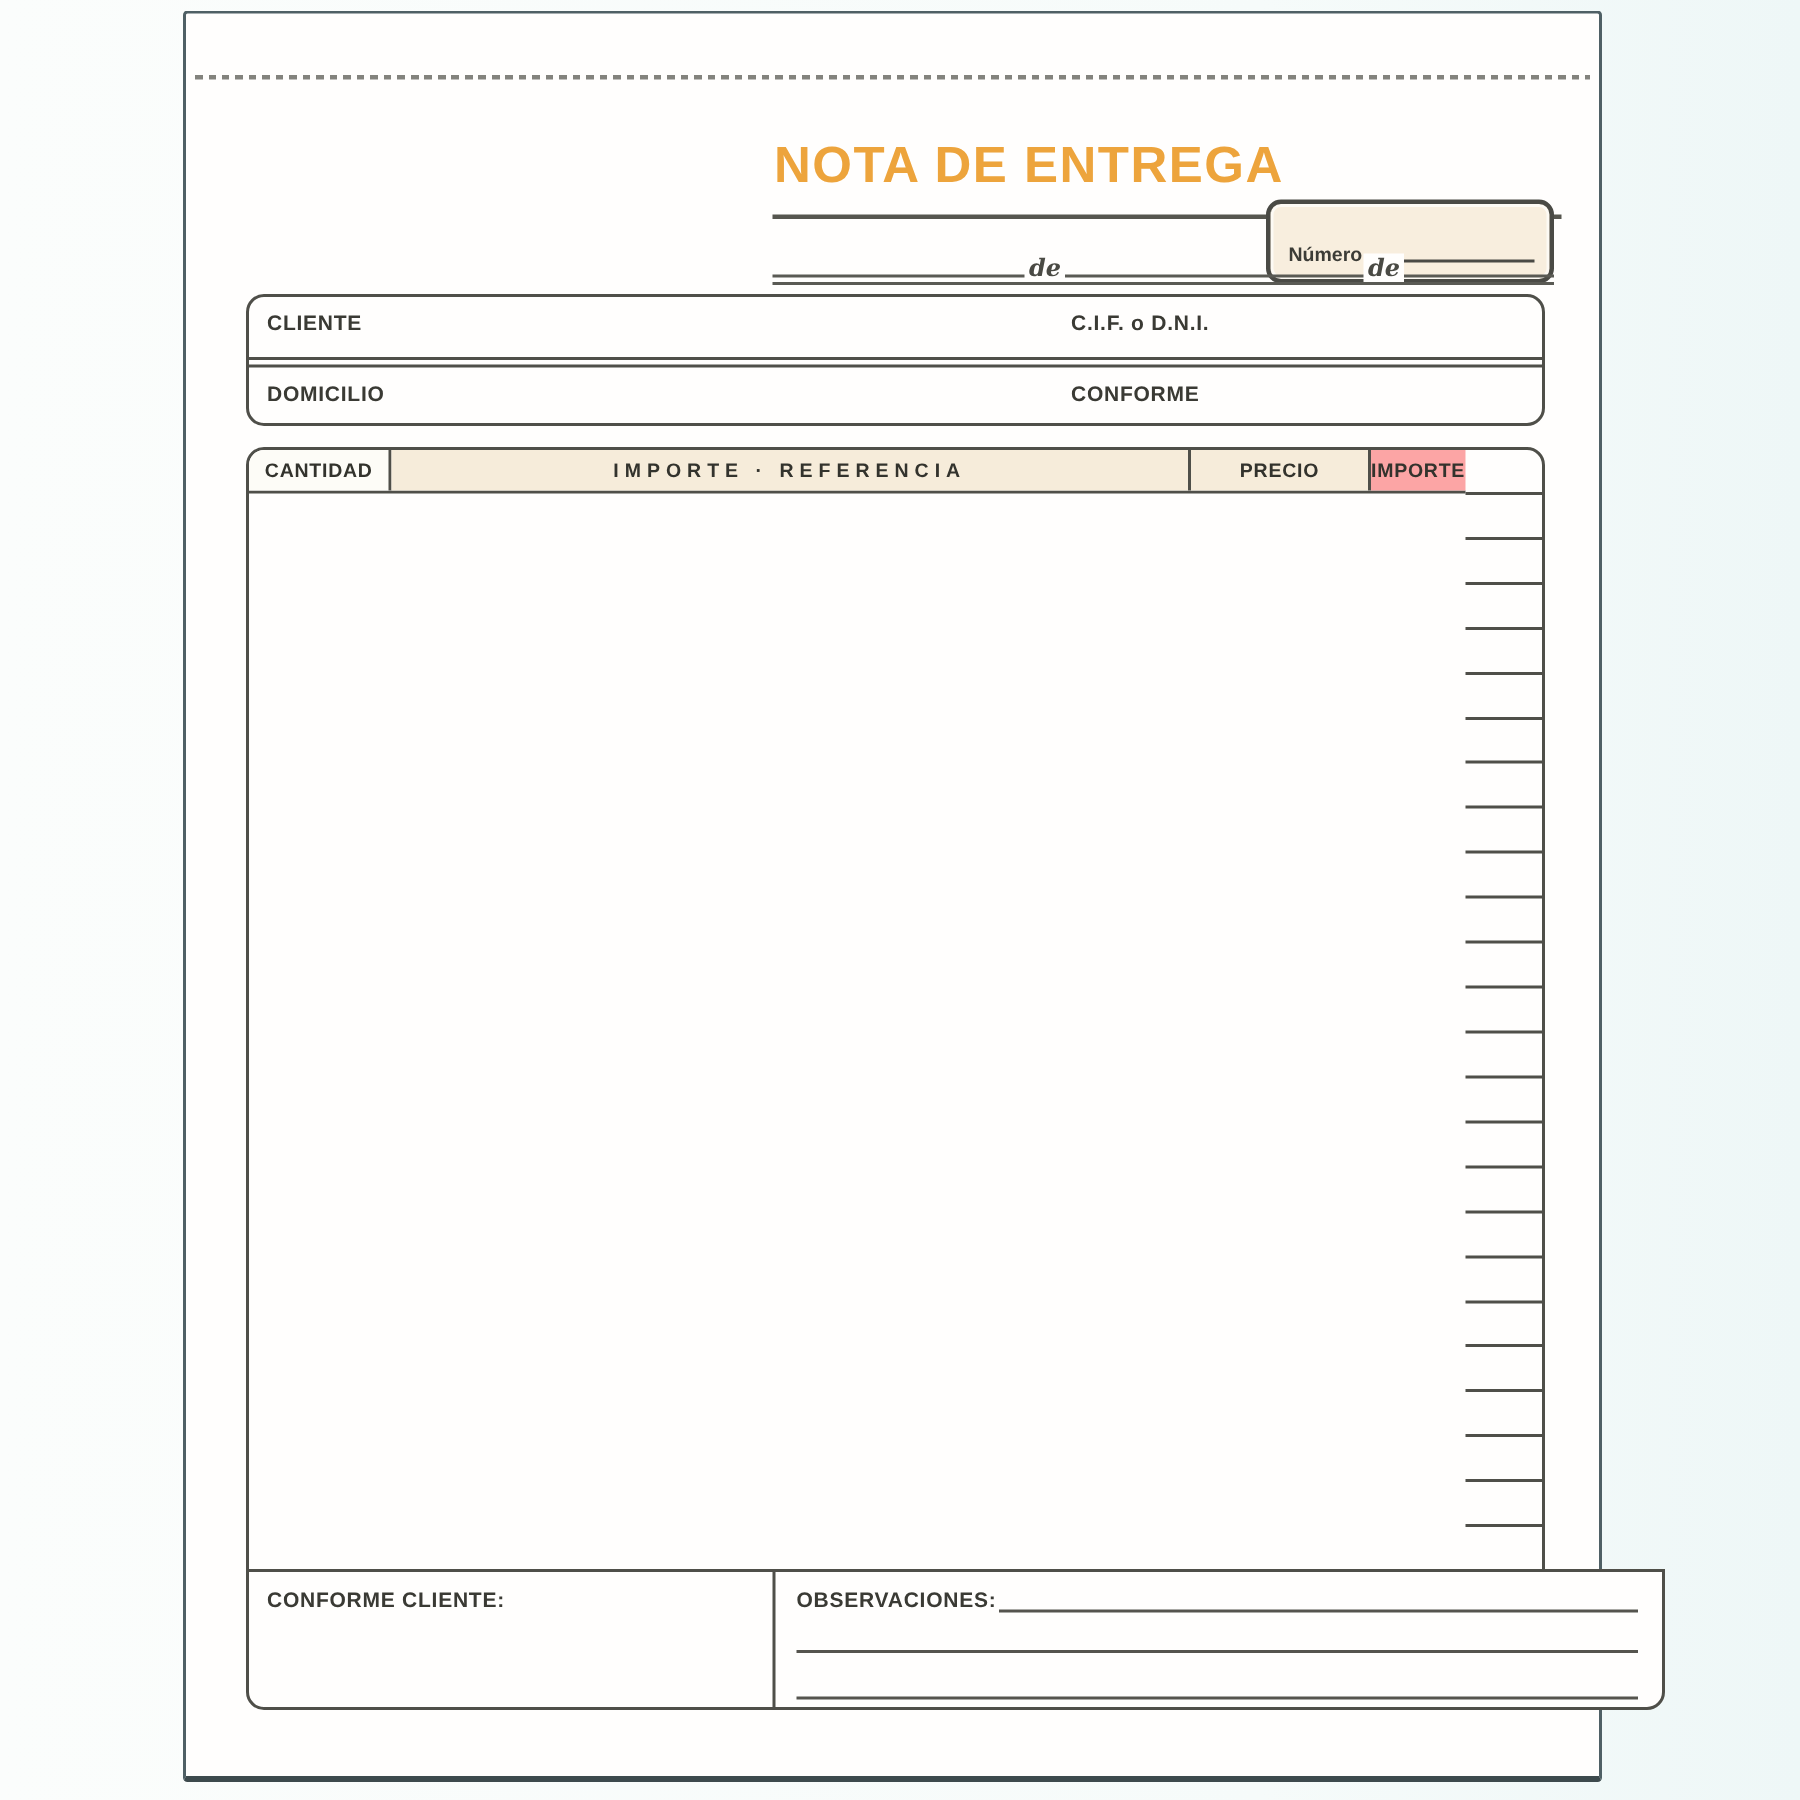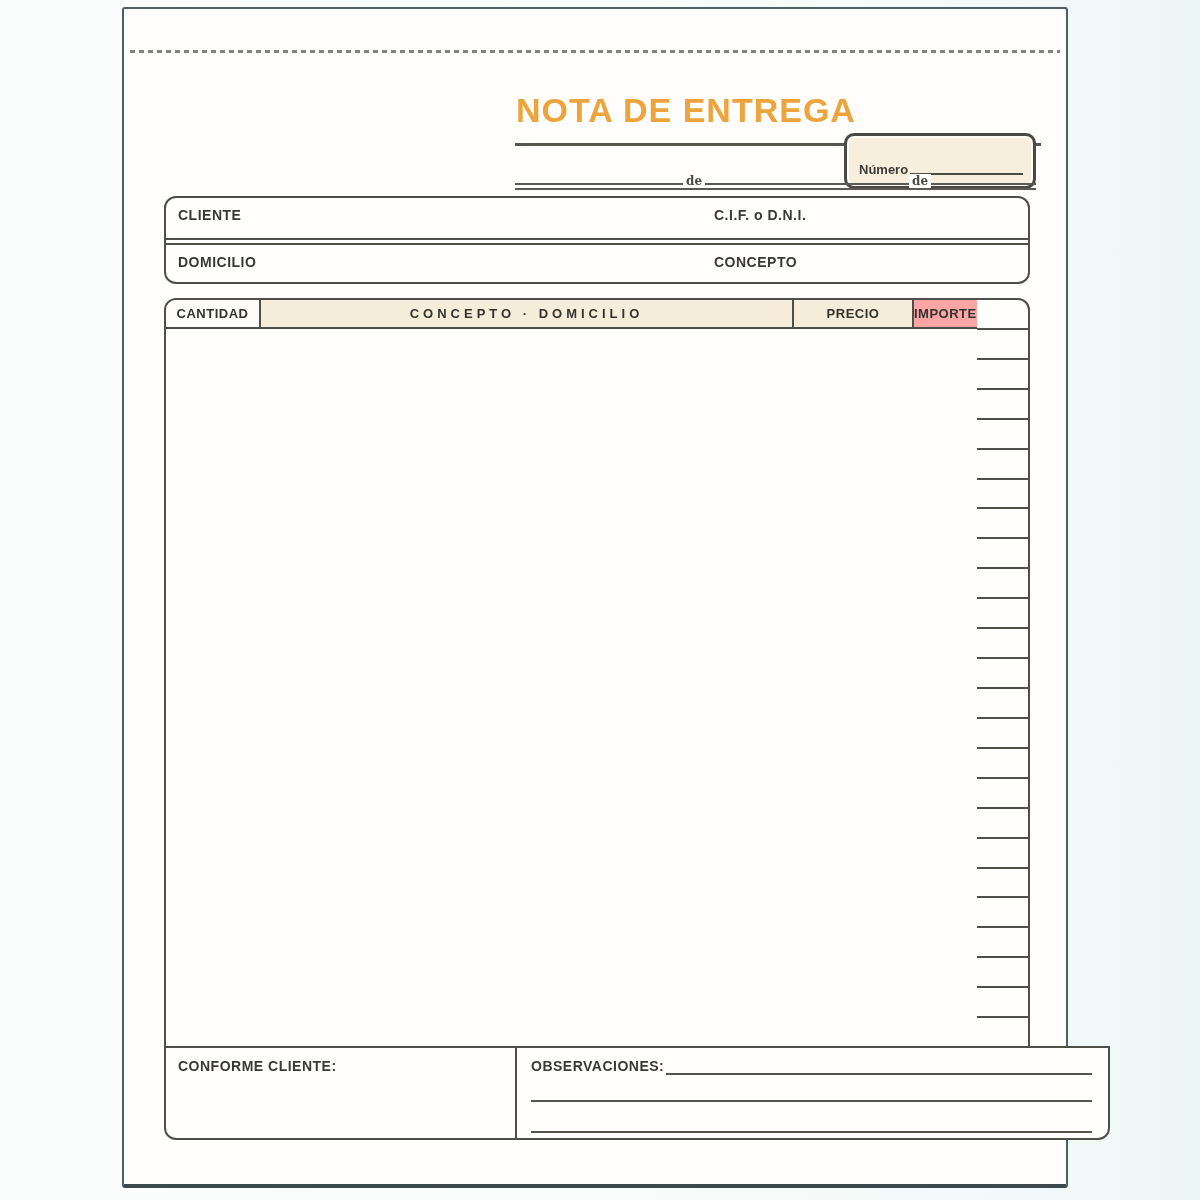--- a/index.html
+++ b/index.html
@@ -31,22 +31,22 @@
     box-shadow:inset 0 0 0 2px #fdfaf4;box-sizing:border-box;
     display:flex;align-items:flex-end;padding:0 10px 9px 12px;margin-top:48px;
   }
   .numbox .lbl{font-size:13px;font-weight:bold;color:#3c3c37}
   .numbox .nline{flex:1;border-bottom:2px solid #4a4a45;margin:0 0 2px 2px}
   
   .date-wrap{position:absolute;left:391px;top:156px;width:521px;height:26px}
   .dline{position:absolute;left:0;right:0;height:2px;background:#5a5a54}
   .dline.l1{top:18px}.dline.l2{top:23px}
   .de{
-    position:absolute;bottom:3px;font-family:"DejaVu Serif",serif;
-    font-size:12px;font-weight:bold;color:#4a4a44;background:#fffefd;padding:0 3px;
+    position:absolute;bottom:3px;font-family:"DejaVu Serif",serif;font-style:italic;
+    font-size:16px;font-weight:bold;color:#4a4a44;background:#fffefd;padding:0 3px;
   }
   .de.p1{left:168px}.de.p2{left:394px}
   
   .client{
     position:absolute;left:40px;top:187px;width:866px;height:88px;
     border:2px solid #4f4f49;border-radius:12px;box-sizing:border-box;
     display:flex;flex-direction:column;background:#fffefd;
   }
   .client .r1{height:40px;border-bottom:2px solid #4f4f49;position:relative}
   .client .gap{height:3px}
@@ -118,28 +118,28 @@
   </div>
 
   <div class="client">
     <div class="r1">
       <span class="flabel">CLIENTE</span>
       <span class="flabel sub">C.I.F. o D.N.I.</span>
     </div>
     <div class="gap"></div>
     <div class="r2">
       <span class="flabel">DOMICILIO</span>
-      <span class="flabel sub">CONCEPTO</span>
+      <span class="flabel sub">CONFORME</span>
     </div>
   </div>
 
   <div class="table">
     <div class="thead">
       <div class="cell th c-cantidad">CANTIDAD</div>
-      <div class="cell th c-concepto">CONCEPTO · DOMICILIO</div>
+      <div class="cell th c-concepto">IMPORTE · REFERENCIA</div>
       <div class="cell th c-precio">PRECIO</div>
       <div class="cell th c-importe">IMPORTE</div>
     </div>
     <div class="tbody">
         <div class="trow">
           <div class="cell c-cantidad"></div>
           <div class="cell c-concepto"></div>
           <div class="cell c-precio"></div>
           <div class="cell c-importe"></div>
         </div>

